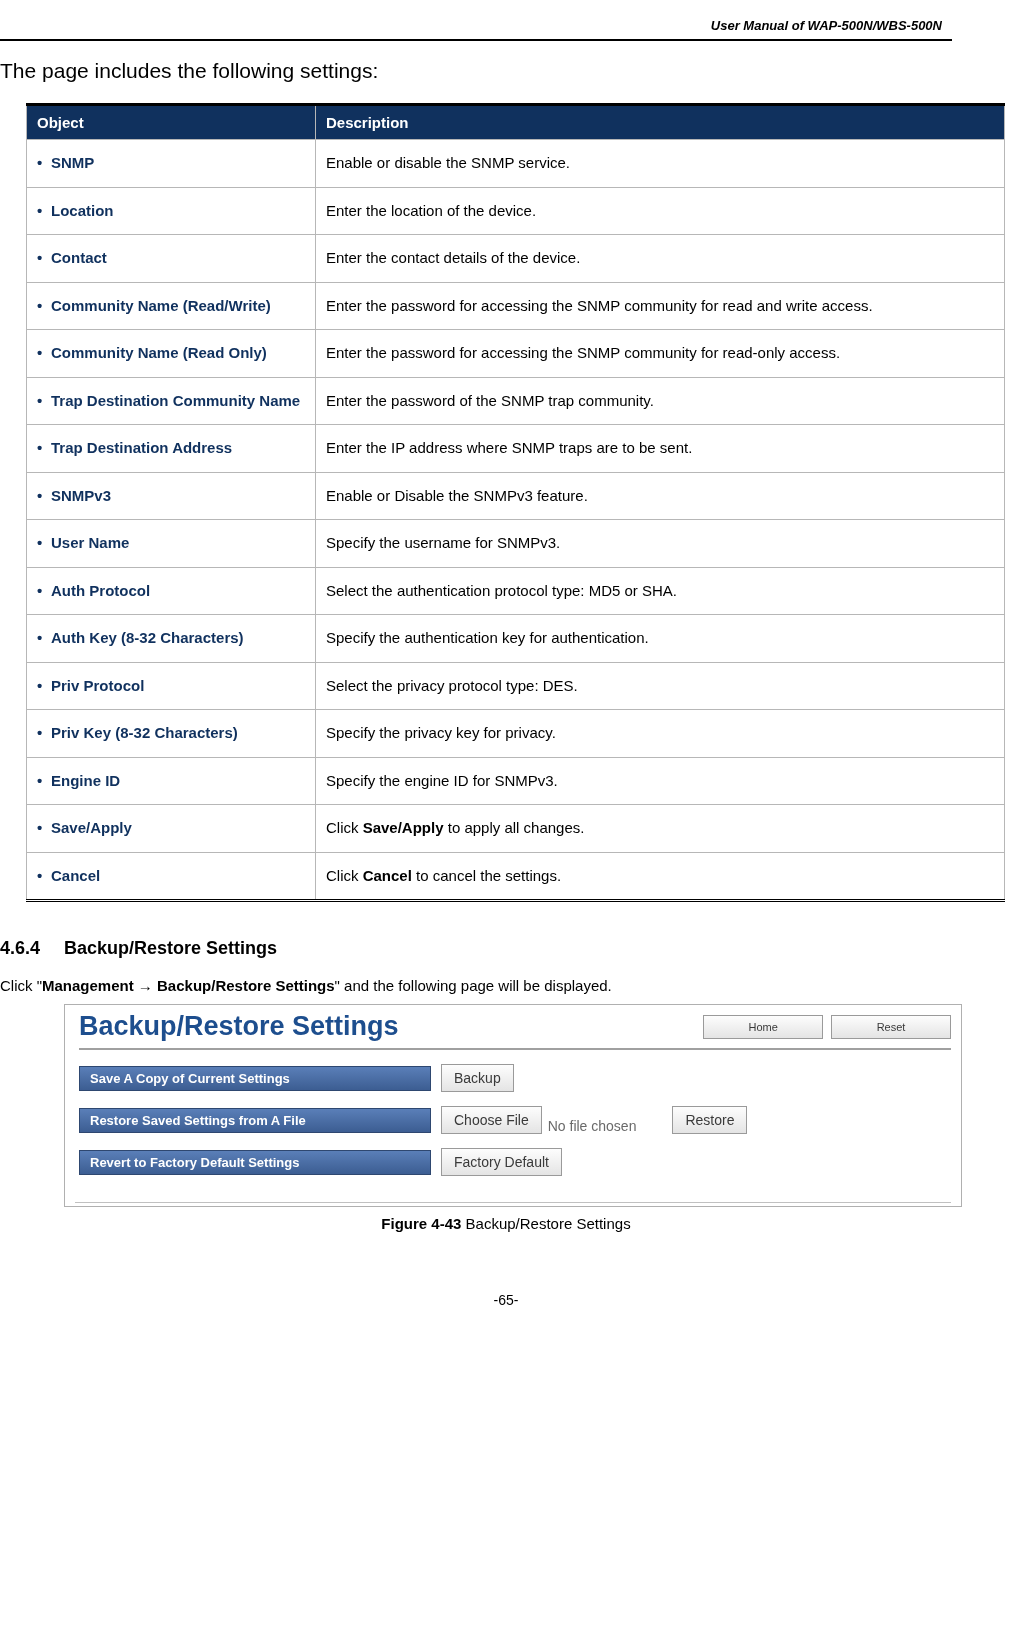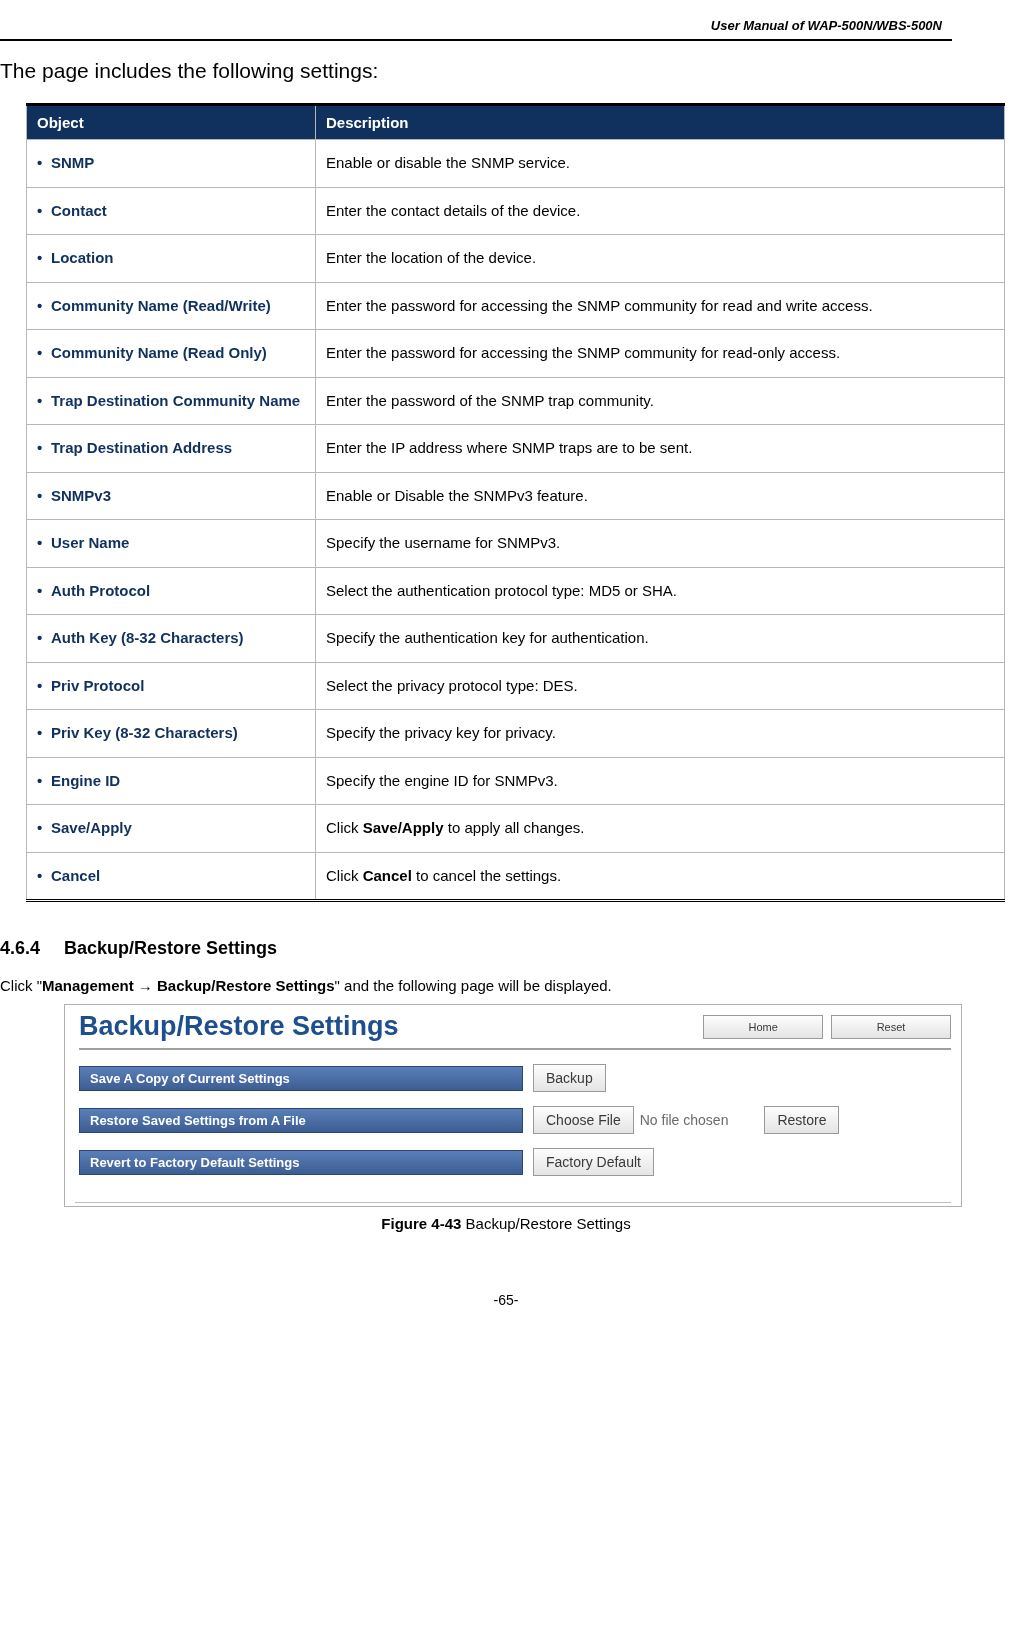--- a/index.html
+++ b/index.html
@@ -120,29 +120,29 @@
       align-items: center;
       margin-top: 14px;
     }
     .ss-label-bar {
       background: linear-gradient(#5a7fb8, #3c5d92);
       color: #fff;
       font-weight: bold;
       font-size: 13px;
       font-family: Verdana, Arial, sans-serif;
       padding: 4px 10px;
-      width: 444px;
+      width: 352px;
       box-sizing: border-box;
       margin-left: 14px;
       border: 1px solid #2e4770;
     }
     .ss-controls {
       margin-left: 10px;
       display: flex;
-      align-items: center;
+      align-items: flex-end;
     }
     .ss-btn {
       font-family: Arial, sans-serif;
       font-size: 14px;
       color: #3a3a3a;
       background: linear-gradient(#fdfdfd, #e4e4e4);
       border: 1px solid #9a9a9a;
       padding: 5px 12px;
       cursor: pointer;
     }
@@ -182,26 +182,26 @@
       <th>Object</th>
       <th>Description</th>
     </tr>
   </thead>
   <tbody id="table-body">
       <tr>
         <td class="obj-cell"><span class="bullet">•</span>SNMP</td>
         <td>Enable or disable the SNMP service.</td>
       </tr>
       <tr>
+        <td class="obj-cell"><span class="bullet">•</span>Location</td>
+        <td>Enter the location of the device.</td>
+      </tr>
+      <tr>
         <td class="obj-cell"><span class="bullet">•</span>Contact</td>
         <td>Enter the contact details of the device.</td>
-      </tr>
-      <tr>
-        <td class="obj-cell"><span class="bullet">•</span>Location</td>
-        <td>Enter the location of the device.</td>
       </tr>
       <tr>
         <td class="obj-cell"><span class="bullet">•</span>Community Name (Read/Write)</td>
         <td>Enter the password for accessing the SNMP community for read and write access.</td>
       </tr>
       <tr>
         <td class="obj-cell"><span class="bullet">•</span>Community Name (Read Only)</td>
         <td>Enter the password for accessing the SNMP community for read-only access.</td>
       </tr>
       <tr>

